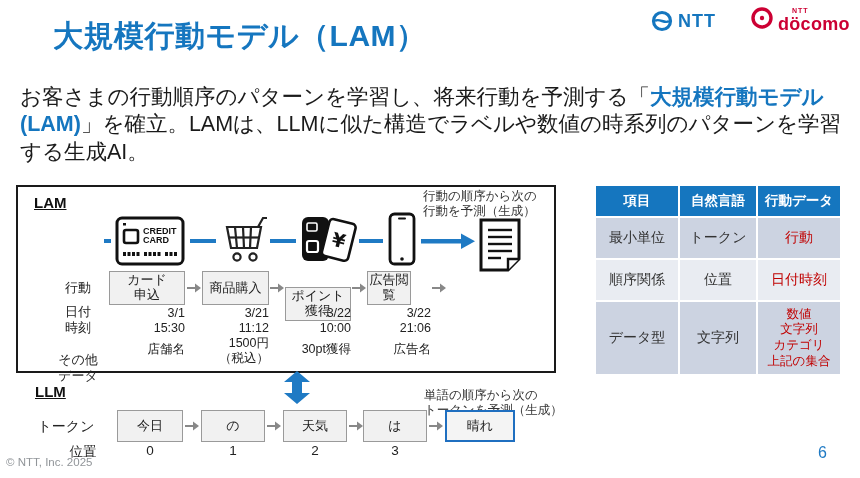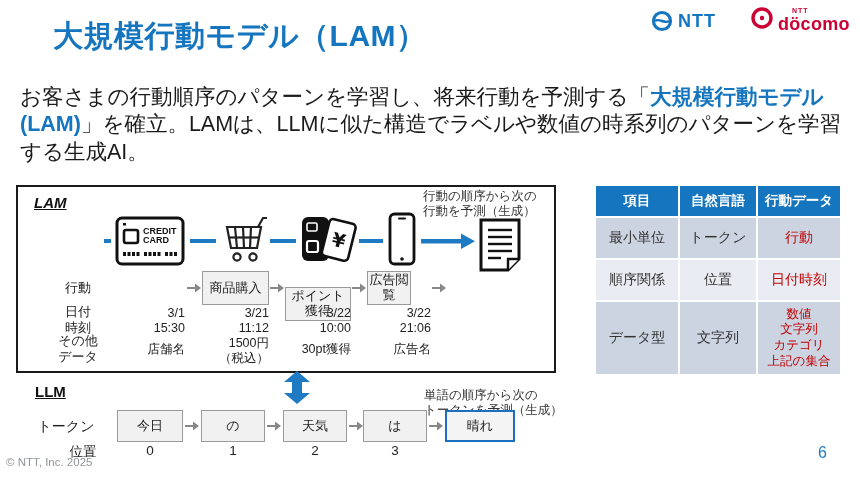--- a/index.html
+++ b/index.html
@@ -24,21 +24,21 @@
   .logo-docomo .small { display:block; font-size:7px; font-weight:bold; color:#cc0033; letter-spacing:1px; margin-left:14px; }
   .logo-docomo .word { display:block; font-size:18px; font-weight:bold; color:#cc0033; letter-spacing:0.3px; }
 
   
   .intro { left:20px; top:84px; width:826px; font-size:21.5px; line-height:1.27; color:#1a1a1a; }
   .intro .hl { color:#1576bf; font-weight:bold; }
 
   
   .lam-box { left:16px; top:185px; width:540px; height:188px; border:2px solid #1a1a1a; background:#fff; }
   .section-label { font-size:15px; font-weight:bold; text-decoration:underline; color:#111; }
-  .lam-label { left:16px; top:7px;font-style:italic; }
+  .lam-label { left:16px; top:7px; }
   .annot { font-size:12.5px; line-height:1.2; color:#333; }
   .lam-annot { left:405px; top:2px; width:140px; }
 
   
   .conn { background:#1f7ac4; height:4px; }
   .mini-arrow { width:14px; height:12px; }
 
   
   .row-label { left:28px; width:64px; text-align:center; font-size:13px; line-height:1.2; color:#222; display:flex; align-items:center; justify-content:center; }
   .flow-box {
@@ -198,20 +198,22 @@
           <line x1="11" y1="20" x2="35" y2="20"></line>
           <line x1="11" y1="27" x2="35" y2="27"></line>
           <line x1="11" y1="34" x2="35" y2="34"></line>
           <line x1="11" y1="41" x2="24" y2="41"></line>
         </g>
       </svg>
     </div>
 
     <div class="abs row-label pre" style="top:84px; height:34px;">行動</div>
 
+    <div class="abs flow-box pre" style="left:91px; top:84px; width:76px;">カード
+申込</div>
     <div class="abs mini-arrow" style="left:169px; top:95px;">
         <svg width="14" height="12" viewBox="0 0 14 12">
           <line x1="0" y1="6" x2="8" y2="6" stroke="#888" stroke-width="2"></line>
           <path d="M8 1.5 L14 6 L8 10.5 Z" fill="#888"></path>
         </svg>
       </div>
     <div class="abs flow-box pre" style="left:184px; top:84px; width:67px;">商品購入</div>
     <div class="abs mini-arrow" style="left:252px; top:95px;">
         <svg width="14" height="12" viewBox="0 0 14 12">
           <line x1="0" y1="6" x2="8" y2="6" stroke="#888" stroke-width="2"></line>
@@ -238,21 +240,21 @@
 時刻</div>
     <div class="abs cell-val pre" style="left:91px; top:119px; width:76px;">3/1
 15:30</div>
     <div class="abs cell-val pre" style="left:184px; top:119px; width:67px;">3/21
 11:12</div>
     <div class="abs cell-val pre" style="left:267px; top:119px; width:66px;">3/22
 10:00</div>
     <div class="abs cell-val pre" style="left:349px; top:119px; width:64px;">3/22
 21:06</div>
 
-    <div class="abs row-label pre" style="top:146px; height:32px;">その他
+    <div class="abs row-label pre" style="top:165px; height:32px;">その他
 データ</div>
     <div class="abs cell-val pre" style="left:91px; top:155px; width:76px;">店舗名</div>
     <div class="abs cell-val pre" style="left:184px; top:149px; width:67px;">1500円
 （税込）</div>
     <div class="abs cell-val pre" style="left:267px; top:155px; width:66px;">30pt獲得</div>
     <div class="abs cell-val pre" style="left:349px; top:155px; width:64px;">広告名</div>
   </div>
 
   <div class="abs" style="left:283px; top:371px;">
     <svg width="28" height="33" viewBox="0 0 28 33">

